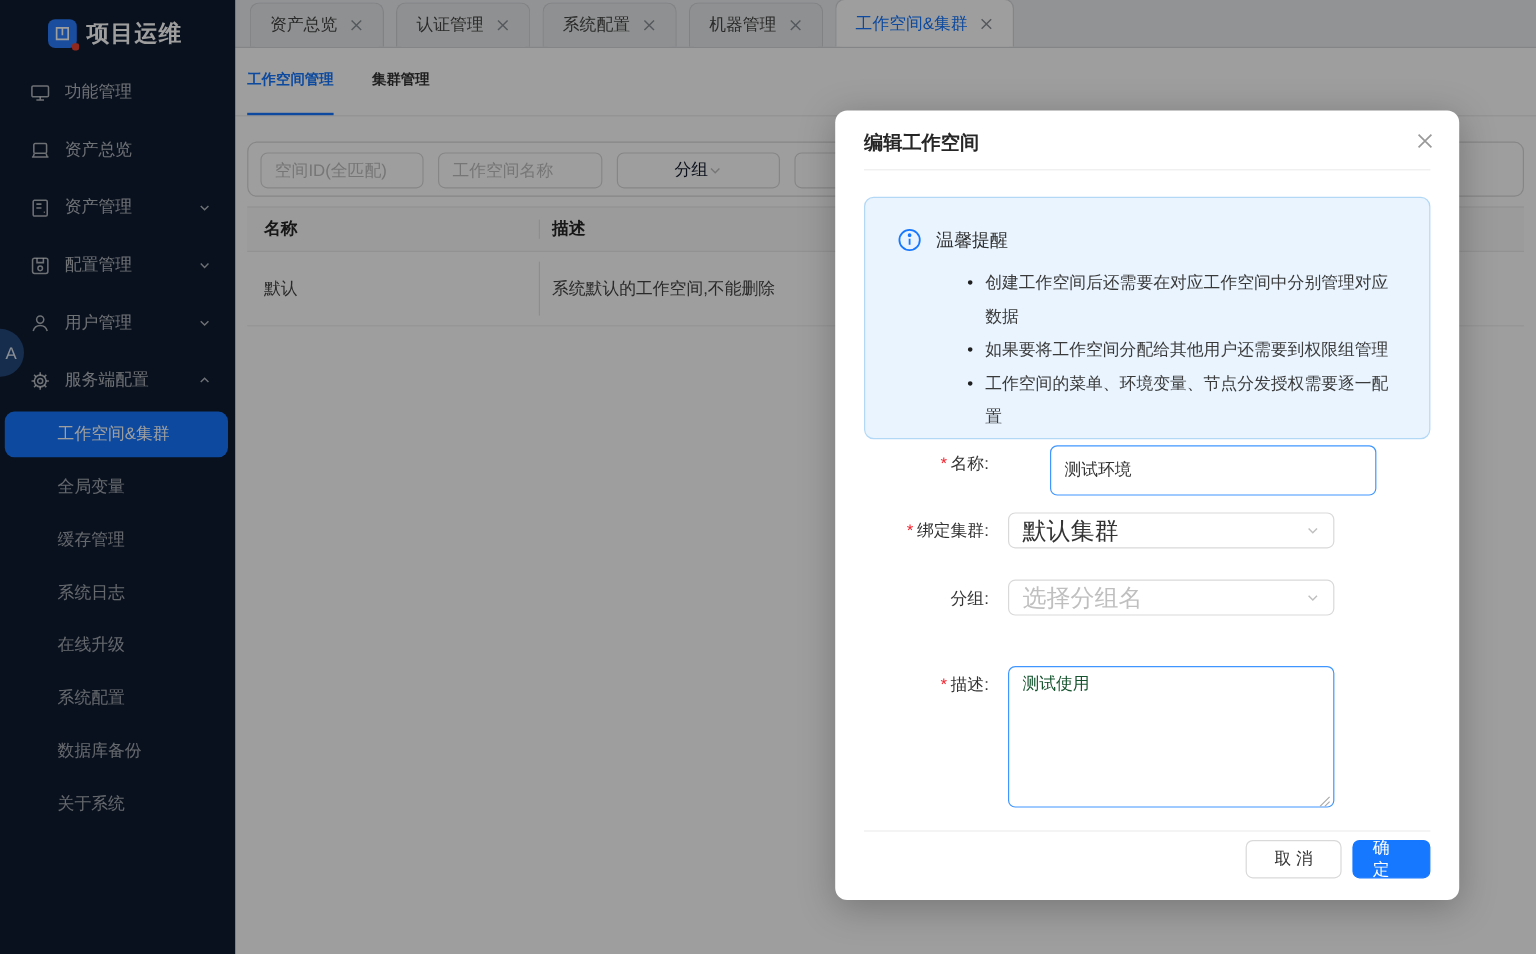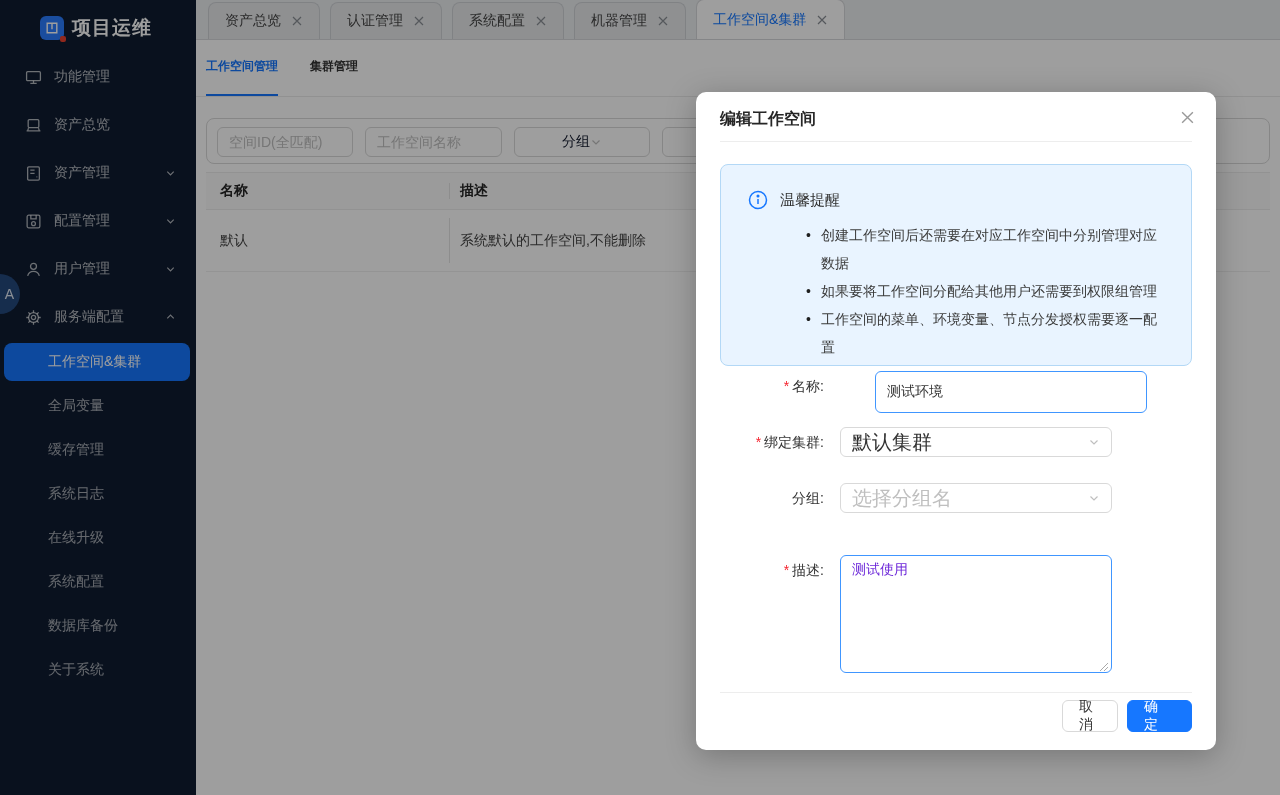--- a/index.html
+++ b/index.html
@@ -91,28 +91,28 @@
   .req { color:#f5222d; margin-right:3px; }
   .form-ctrl { width:272px; margin-left:8px; }
   .m-input { width:272px; height:42px; border:1px solid #4096ff; border-radius:6px; padding:0 11px;
     font-size:14px; color:#333; outline:none; font-family:inherit; }
   .m-select { width:272px; height:30px; border:1px solid #d9d9d9; border-radius:6px; padding:0 11px;
     display:flex; align-items:center; justify-content:space-between; font-size:20px; color:#333;
     background:#fff; cursor:pointer; }
   .m-select.placeholder { color:#bfbfbf; }
   .ta-wrap { position:relative; width:272px; margin-left:8px; }
   .m-textarea { width:272px; height:118px; border:1px solid #4096ff; border-radius:6px;
-    padding:5px 11px; font-size:14px; color:#6d28d9; resize:none; outline:none; font-family:inherit; }
+    padding:5px 11px; font-size:14px; color:#14532d; resize:none; outline:none; font-family:inherit; }
   .resize-handle { position:absolute; right:3px; bottom:5px; width:10px; height:10px; color:#aaa; }
 
   #modal-footer { position:absolute; left:24px; top:600px; width:472px; border-top:1px solid #ededed;
     display:flex; justify-content:flex-end; gap:9px; padding-top:7px; }
   .btn { height:32px; border-radius:6px; font-size:14px; display:flex; align-items:center;
     justify-content:center; cursor:pointer; letter-spacing:4px; padding:0 12px 0 16px; }
-  .btn-cancel { background:#fff; border:1px solid #d9d9d9; color:#333; width:56px; }
+  .btn-cancel { background:#fff; border:1px solid #d9d9d9; color:#333; width:80px; }
   .btn-ok { background:#1677ff; border:1px solid #1677ff; color:#fff; width:65px; }
   svg { display:block; }
 </style>
 </head>
 <body>
 
 <div id="sidebar">
   <div class="logo-row">
     <span class="logo-box">
       <svg width="14" height="14" viewBox="0 0 16 16" fill="none" stroke="#fff" stroke-width="1.6">

